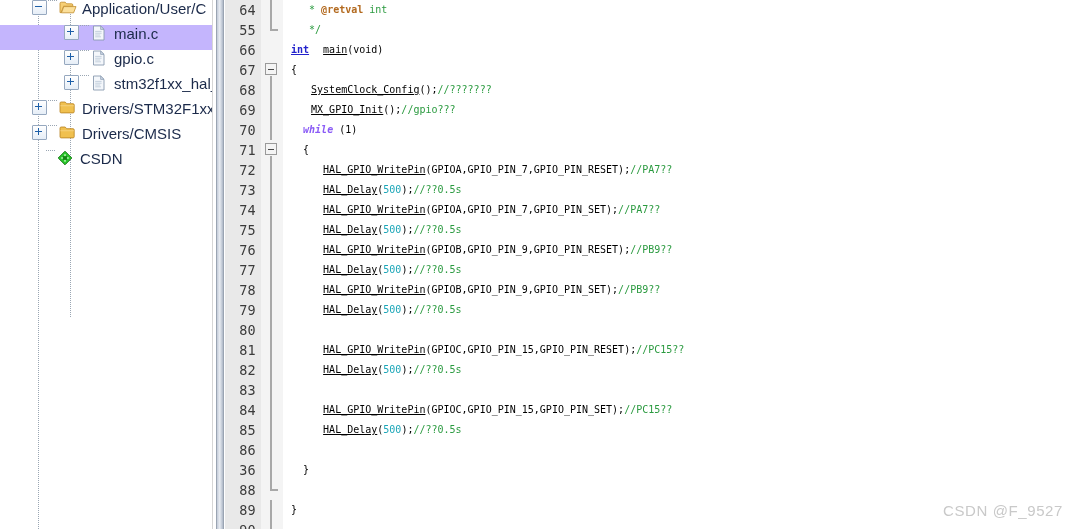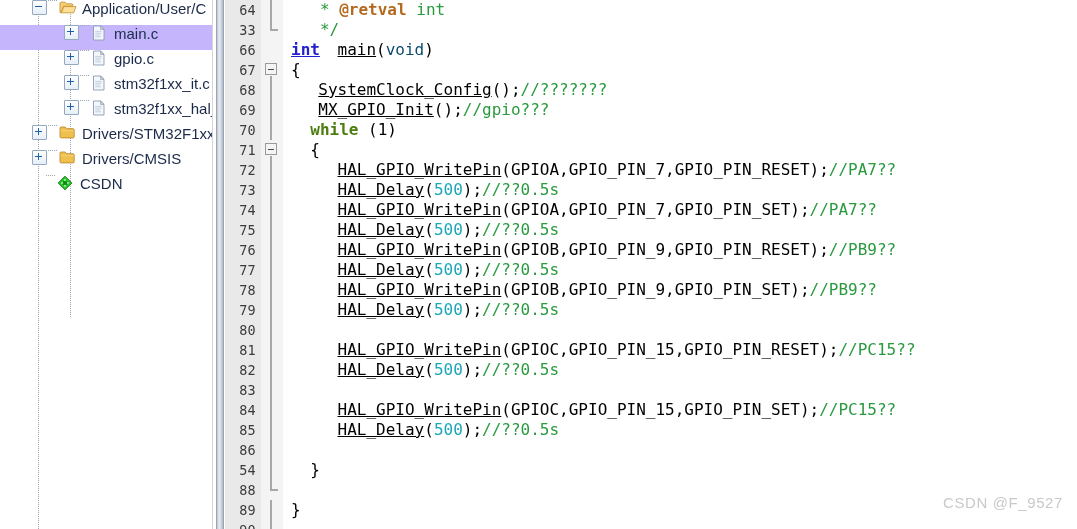--- a/index.html
+++ b/index.html
@@ -136,43 +136,43 @@
     width: 2px; background: #a8a8a8;
   }
   .fold-end {
     position: absolute; width: 8px; height: 2px; background: #a8a8a8; left: 9px;
   }
 
   .code {
     flex: 1 1 auto;
     position: relative;
     background: #ffffff;
-    font-size: 16px;
+    font-size: 10px;
     padding-left: 8px;
   }
   .code .row {
     height: 20px; line-height: 20px;
     white-space: pre;
   }
 
   
-  .kw      { color: #4d7c0f; font-weight: bold; }
+  .kw      { color: #8b5cf6; font-weight: bold; font-style: italic; }
   .kwb     { color: #2222cc; font-weight: bold; text-decoration: underline; }
-  .typ     { color: #0c4a6e; }
+  .typ     { color: #000000; }
   .fn      { color: #000000; text-decoration: underline; padding-left: 8px; }
   .plain   { color: #000000; }
   .cmt     { color: #2a9a3f; }
   .cmtdoc  { color: #2a9a3f; }
   .tag     { color: #b36a1f; font-weight: bold; }
   .num     { color: #1aa6b8; }
   .punc    { color: #000000; }
 
   .watermark {
     position: absolute;
-    right: 14px; bottom: 18px;
+    right: 14px; bottom: 10px;
     color: #c9c9c9;
     font-size: 15px;
     font-family: "Liberation Sans", sans-serif;
     letter-spacing: .6px;
     user-select: none;
   }
 </style>
 </head>
 <body>
 
@@ -212,33 +212,20 @@
           <div class="exp plus"></div>
           <div class="dots"></div>
           <div class="icon">
             <svg width="16" height="16" viewBox="0 0 16 16">
               <path d="M2.5 1 H9.6 L13 4.4 V15 H2.5 Z" fill="#f4f7fb" stroke="#8a9bb0" stroke-width="0.9"></path>
               <path d="M9.6 1 V4.4 H13 Z" fill="#cfdae7" stroke="#8a9bb0" stroke-width="0.7"></path>
               <path d="M4.2 6.4 H10.6 M4.2 8.2 H10.6 M4.2 10 H9.2 M4.2 11.8 H10" stroke="#b9c6d6" stroke-width="0.8"></path>
             </svg>
           </div>
           <div class="tree-label">gpio.c</div>
-        </div>
-        <div class="tree-row">
-          <div class="indent" style="width: 64px;"></div>
-          <div class="exp plus"></div>
-          <div class="dots"></div>
-          <div class="icon">
-            <svg width="16" height="16" viewBox="0 0 16 16">
-              <path d="M2.5 1 H9.6 L13 4.4 V15 H2.5 Z" fill="#f4f7fb" stroke="#8a9bb0" stroke-width="0.9"></path>
-              <path d="M9.6 1 V4.4 H13 Z" fill="#cfdae7" stroke="#8a9bb0" stroke-width="0.7"></path>
-              <path d="M4.2 6.4 H10.6 M4.2 8.2 H10.6 M4.2 10 H9.2 M4.2 11.8 H10" stroke="#b9c6d6" stroke-width="0.8"></path>
-            </svg>
-          </div>
-          <div class="tree-label">stm32f1xx_it.c</div>
         </div>
         <div class="tree-row">
           <div class="indent" style="width: 64px;"></div>
           <div class="exp plus"></div>
           <div class="dots"></div>
           <div class="icon">
             <svg width="16" height="16" viewBox="0 0 16 16">
               <path d="M2.5 1 H9.6 L13 4.4 V15 H2.5 Z" fill="#f4f7fb" stroke="#8a9bb0" stroke-width="0.9"></path>
               <path d="M9.6 1 V4.4 H13 Z" fill="#cfdae7" stroke="#8a9bb0" stroke-width="0.7"></path>
               <path d="M4.2 6.4 H10.6 M4.2 8.2 H10.6 M4.2 10 H9.2 M4.2 11.8 H10" stroke="#b9c6d6" stroke-width="0.8"></path>
@@ -289,21 +276,21 @@
       </div>
   </div>
 
   <div class="divider">
     <div class="sb"></div>
   </div>
 
   <div class="editor">
     <div class="gutter" id="gutter">
         <div class="ln">64</div>
-        <div class="ln">33</div>
+        <div class="ln">55</div>
         <div class="ln">66</div>
         <div class="ln">67</div>
         <div class="ln">68</div>
         <div class="ln">69</div>
         <div class="ln">70</div>
         <div class="ln">71</div>
         <div class="ln">72</div>
         <div class="ln">73</div>
         <div class="ln">74</div>
         <div class="ln">75</div>
@@ -311,21 +298,21 @@
         <div class="ln">77</div>
         <div class="ln">78</div>
         <div class="ln">79</div>
         <div class="ln">80</div>
         <div class="ln">81</div>
         <div class="ln">82</div>
         <div class="ln">83</div>
         <div class="ln">84</div>
         <div class="ln">85</div>
         <div class="ln">86</div>
-        <div class="ln">54</div>
+        <div class="ln">36</div>
         <div class="ln">88</div>
         <div class="ln">89</div>
         <div class="ln">90</div>
       </div>
     <div class="fold" id="fold">
         <div class="row">
           <div class="fold-line" style="top: 0px; height: 20px;"></div>
         </div>
         <div class="row">
           <div class="fold-line" style="top: 0px; height: 10px;"></div>

